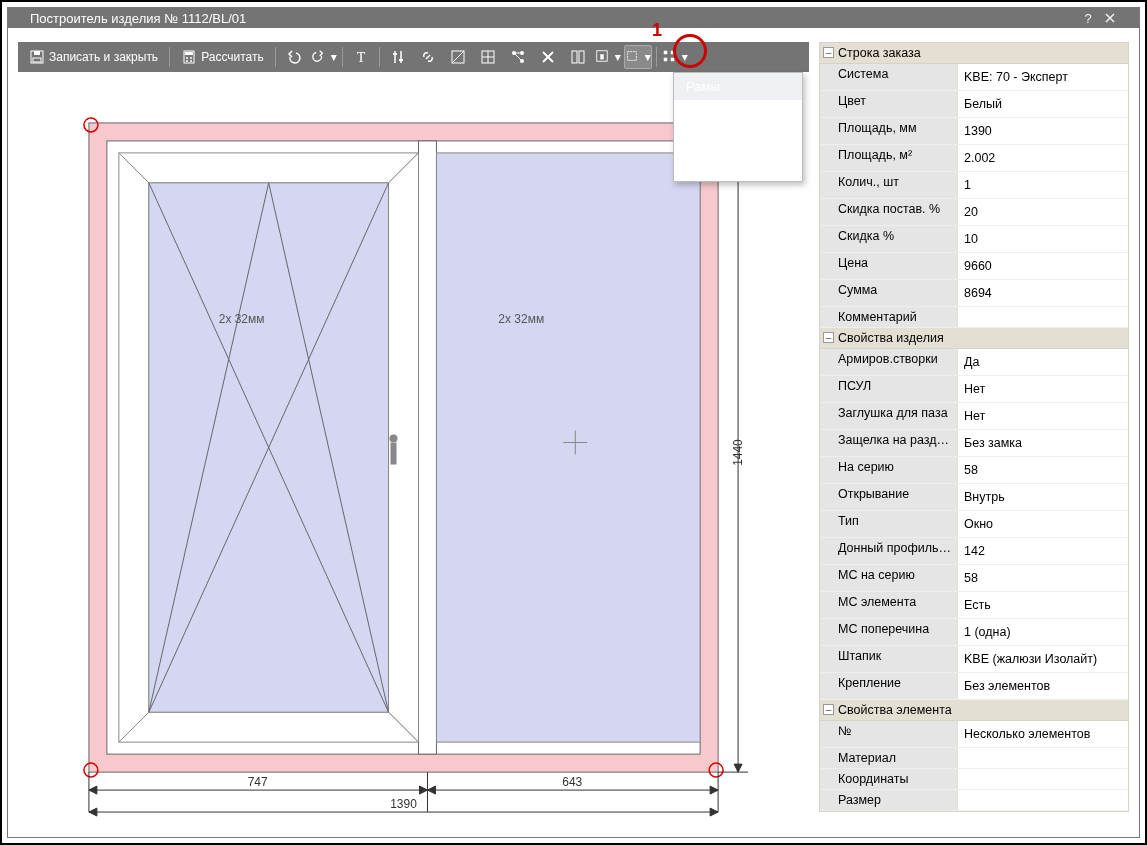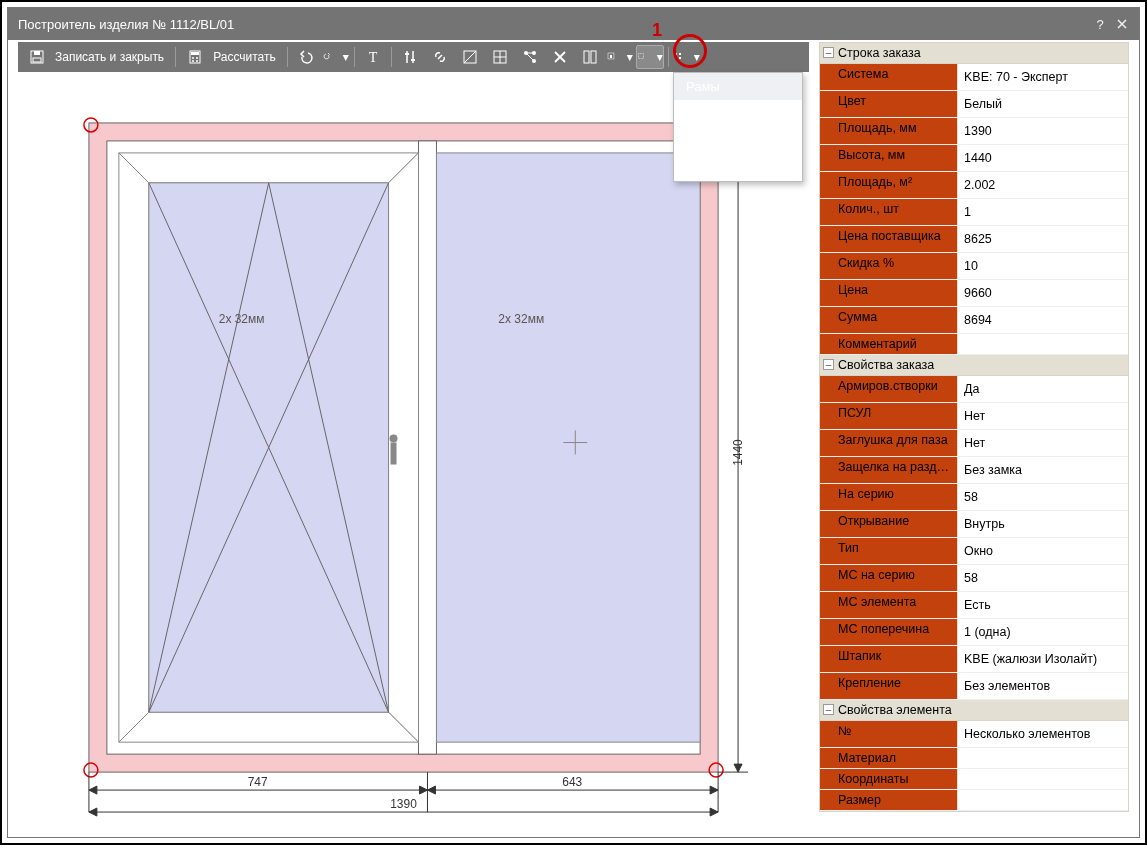--- a/index.html
+++ b/index.html
@@ -5,36 +5,36 @@
   * { box-sizing: border-box; }
   body {
     margin: 0;
     font-family: Arial, sans-serif;
     font-size: 12px;
     background: #fff;
   }
   .outer-border { border: 2px solid #000; width: 1147px; height: 845px; position: relative; }
   .window { position: absolute; inset: 5px; border: 1px solid #777; background: #fff; }
   .titlebar {
-    height: 32px; background: #747474; color: #fff;
-    display: flex; align-items: center; padding: 0 10px;
+    height: 20px; background: #747474; color: #fff;
+    display: flex; align-items: center; padding: 0 22px;
     font-size: 13px; justify-content: space-between;
   }
   .titlebar-right { display:flex; gap:8px; }
   .tb-icon { width:14px; height:14px; display:inline-flex; align-items:center; justify-content:center; opacity:.9;}
   .content { position: absolute; top: 24px; left: 0; right: 0; bottom: 0; display: flex; padding: 10px; gap: 10px; }
   .left-col { flex: 1; display:flex; flex-direction:column; }
   .right-col { width: 310px; }
   .toolbar {
     height: 30px; background: #747474; display: flex; align-items: center;
     padding: 0 4px; gap: 2px; color:#fff; position:relative;
   }
   .tbtn {
     height: 24px; display:inline-flex; align-items:center; justify-content:center;
-    padding: 0 6px; gap:10px; color:#fff; font-size:12px; border-radius:2px;
+    padding: 0 6px; gap:4px; color:#fff; font-size:12px; border-radius:2px;
     border: 1px solid transparent;
   }
   .tbtn.icon-only { width:28px; padding:0; }
   .tsep { width:1px; height:20px; background:#9a9a9a; margin:0 2px; }
   .icon { width:16px; height:16px; display:inline-block; }
   .drop-caret { margin-left:2px; }
 
   .canvas-wrap { flex:1; border:1px solid transparent; position:relative; overflow:hidden; }
   .canvas { position:absolute; inset:0; }
 
@@ -53,21 +53,21 @@
     background:#e3dfd2; padding:3px 4px 3px 18px; font-weight:400; position:relative;
     border-bottom:1px solid #d7d3c8;
   }
   .pg-toggle {
     position:absolute; left:3px; top:4px; width:11px; height:11px;
     border:1px solid #9a9a9a; background:#fff; font-size:10px; line-height:9px;
     text-align:center; color:#555;
   }
   .pg-row { display:flex; border-bottom:1px solid #eee; }
   .pg-label {
-    width:138px; padding:3px 4px 3px 18px; background:#c2410c; border-right:1px solid #e3dfd2;
+    width:138px; padding:3px 4px 3px 18px; background:#e5e5e5; border-right:1px solid #e3dfd2;
     white-space:nowrap; overflow:hidden; text-overflow:ellipsis;
   }
   .pg-value { flex:1; padding:6px 6px; white-space:nowrap; overflow:hidden; text-overflow:ellipsis; }
 
   
   .annot-num { position:absolute; color:#c00; font-weight:bold; font-size:18px; z-index:60; }
   .annot-circle { position:absolute; border:3px solid #c00; border-radius:50%; z-index:60; }
 
   
   .dim-text { font-size:12px; fill:#333; text-anchor:middle; }
@@ -282,52 +282,48 @@
             </div>
             <div class="pg-row">
               <div class="pg-label">Цвет</div>
               <div class="pg-value">Белый</div>
             </div>
             <div class="pg-row">
               <div class="pg-label">Площадь, мм</div>
               <div class="pg-value">1390</div>
             </div>
             <div class="pg-row">
-              <div class="pg-label">Высота, мм</div>
-              <div class="pg-value">1440</div>
-            </div>
-            <div class="pg-row">
               <div class="pg-label">Площадь, м²</div>
               <div class="pg-value">2.002</div>
             </div>
             <div class="pg-row">
               <div class="pg-label">Колич., шт</div>
               <div class="pg-value">1</div>
             </div>
             <div class="pg-row">
-              <div class="pg-label">Цена поставщика</div>
-              <div class="pg-value">8625</div>
+              <div class="pg-label">Скидка постав. %</div>
+              <div class="pg-value">20</div>
             </div>
             <div class="pg-row">
               <div class="pg-label">Скидка %</div>
               <div class="pg-value">10</div>
             </div>
             <div class="pg-row">
               <div class="pg-label">Цена</div>
               <div class="pg-value">9660</div>
             </div>
             <div class="pg-row">
               <div class="pg-label">Сумма</div>
               <div class="pg-value">8694</div>
             </div>
             <div class="pg-row">
               <div class="pg-label">Комментарий</div>
               <div class="pg-value"></div>
             </div>
-            <div class="pg-header"><span class="pg-toggle">–</span><span>Свойства заказа</span></div>
+            <div class="pg-header"><span class="pg-toggle">–</span><span>Свойства изделия</span></div>
             <div class="pg-row">
               <div class="pg-label">Армиров.створки</div>
               <div class="pg-value">Да</div>
             </div>
             <div class="pg-row">
               <div class="pg-label">ПСУЛ</div>
               <div class="pg-value">Нет</div>
             </div>
             <div class="pg-row">
               <div class="pg-label">Заглушка для паза</div>
@@ -341,20 +337,24 @@
               <div class="pg-label">На серию</div>
               <div class="pg-value">58</div>
             </div>
             <div class="pg-row">
               <div class="pg-label">Открывание</div>
               <div class="pg-value">Внутрь</div>
             </div>
             <div class="pg-row">
               <div class="pg-label">Тип</div>
               <div class="pg-value">Окно</div>
+            </div>
+            <div class="pg-row">
+              <div class="pg-label">Донный профиль 70</div>
+              <div class="pg-value">142</div>
             </div>
             <div class="pg-row">
               <div class="pg-label">МС на серию</div>
               <div class="pg-value">58</div>
             </div>
             <div class="pg-row">
               <div class="pg-label">МС элемента</div>
               <div class="pg-value">Есть</div>
             </div>
             <div class="pg-row">

